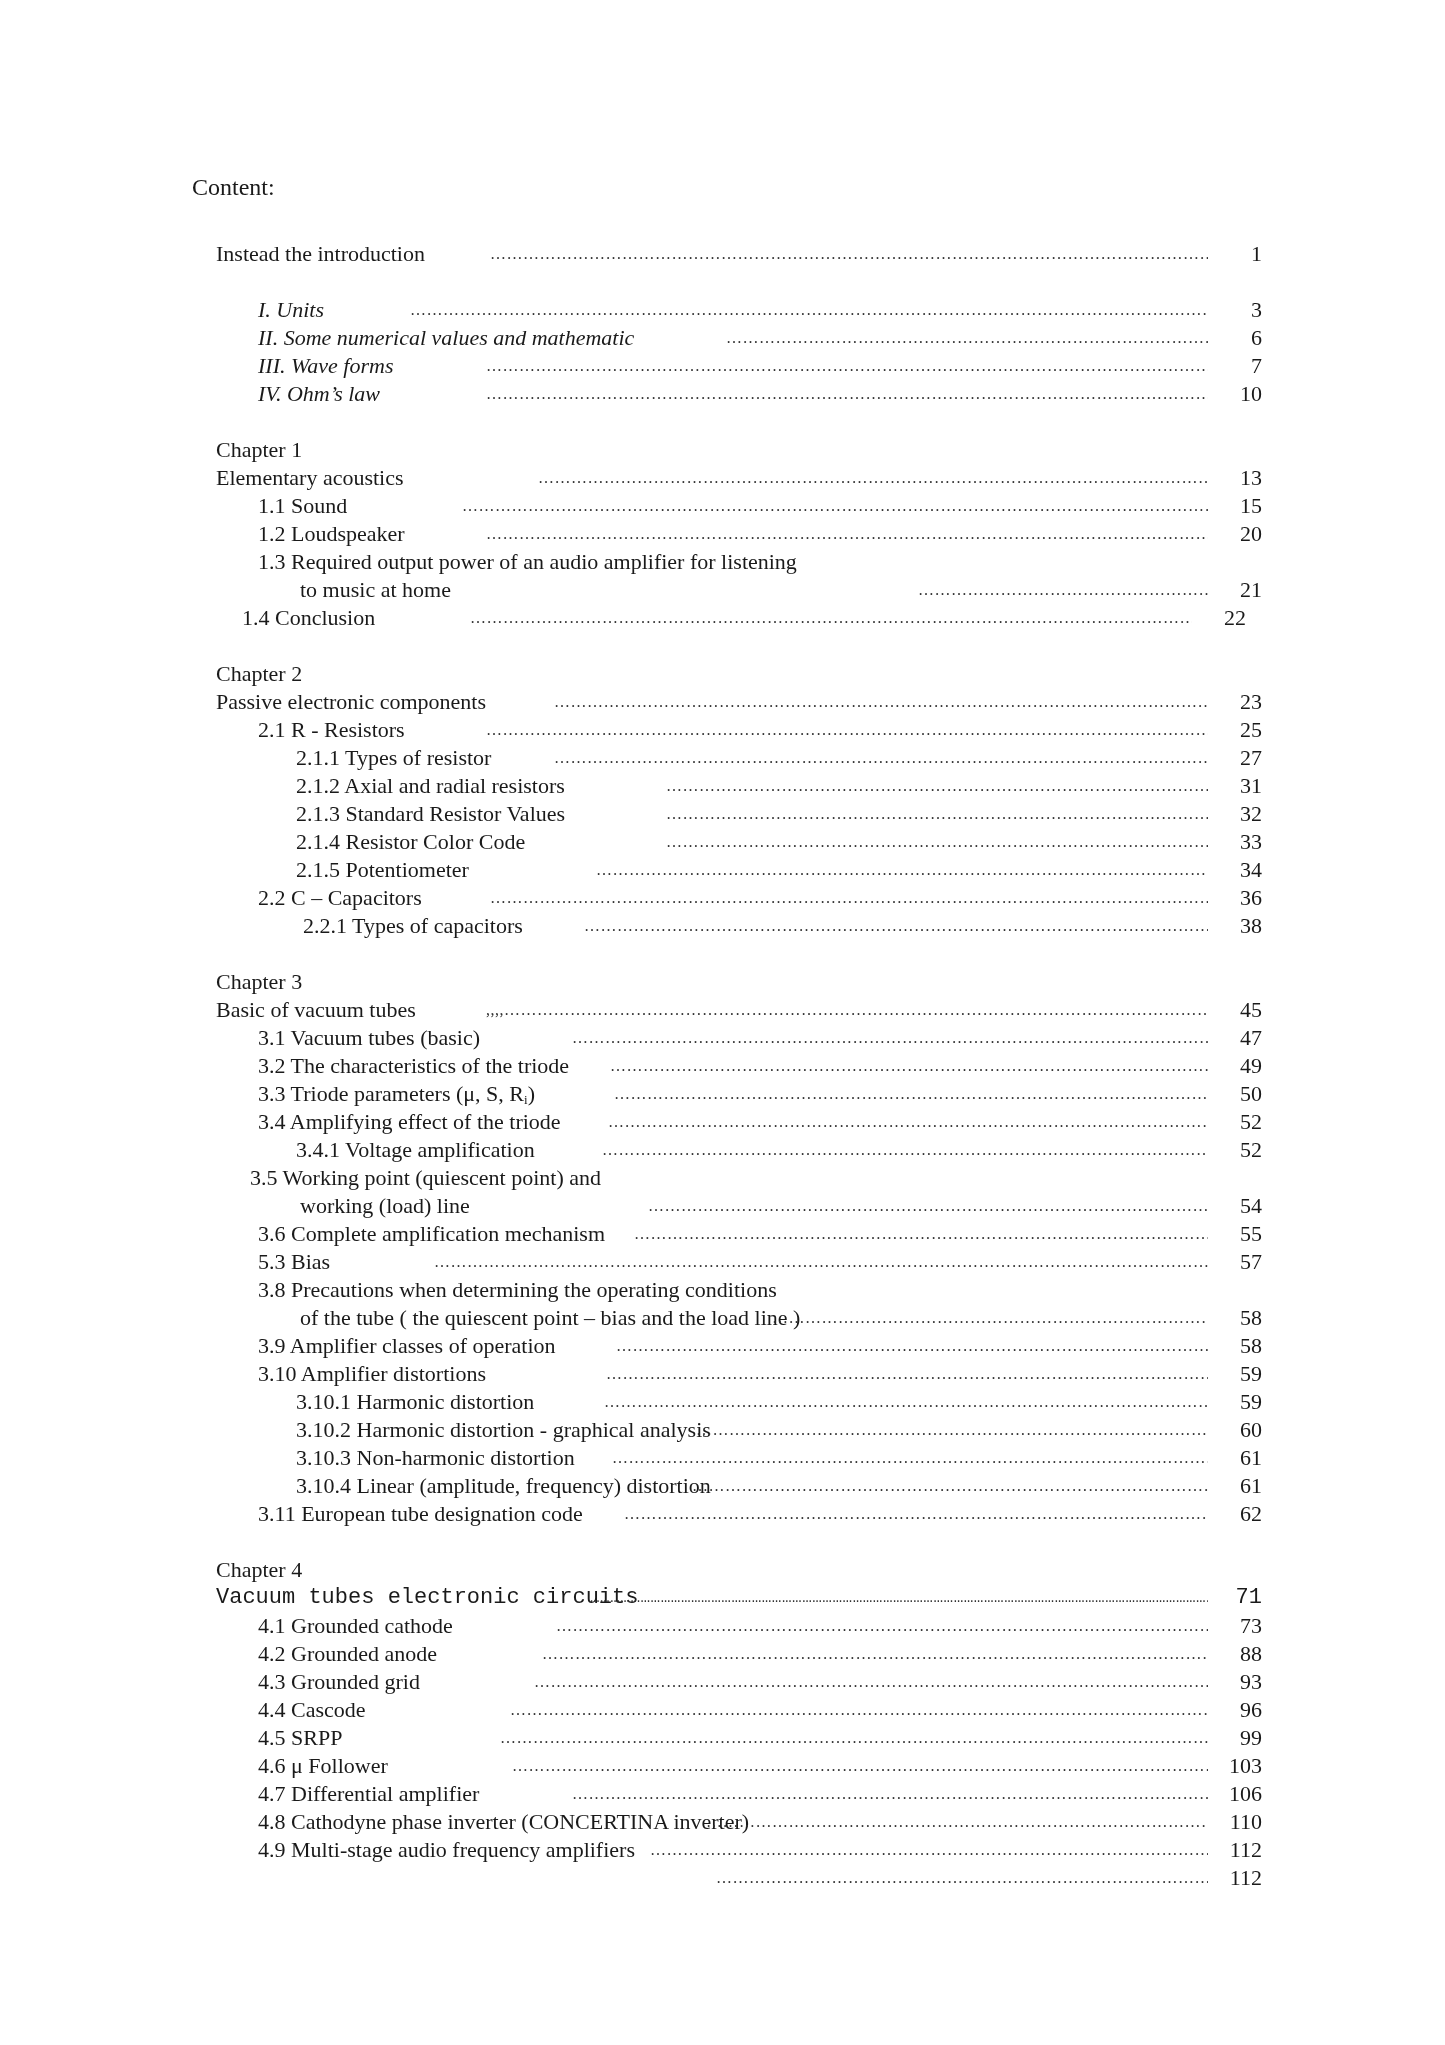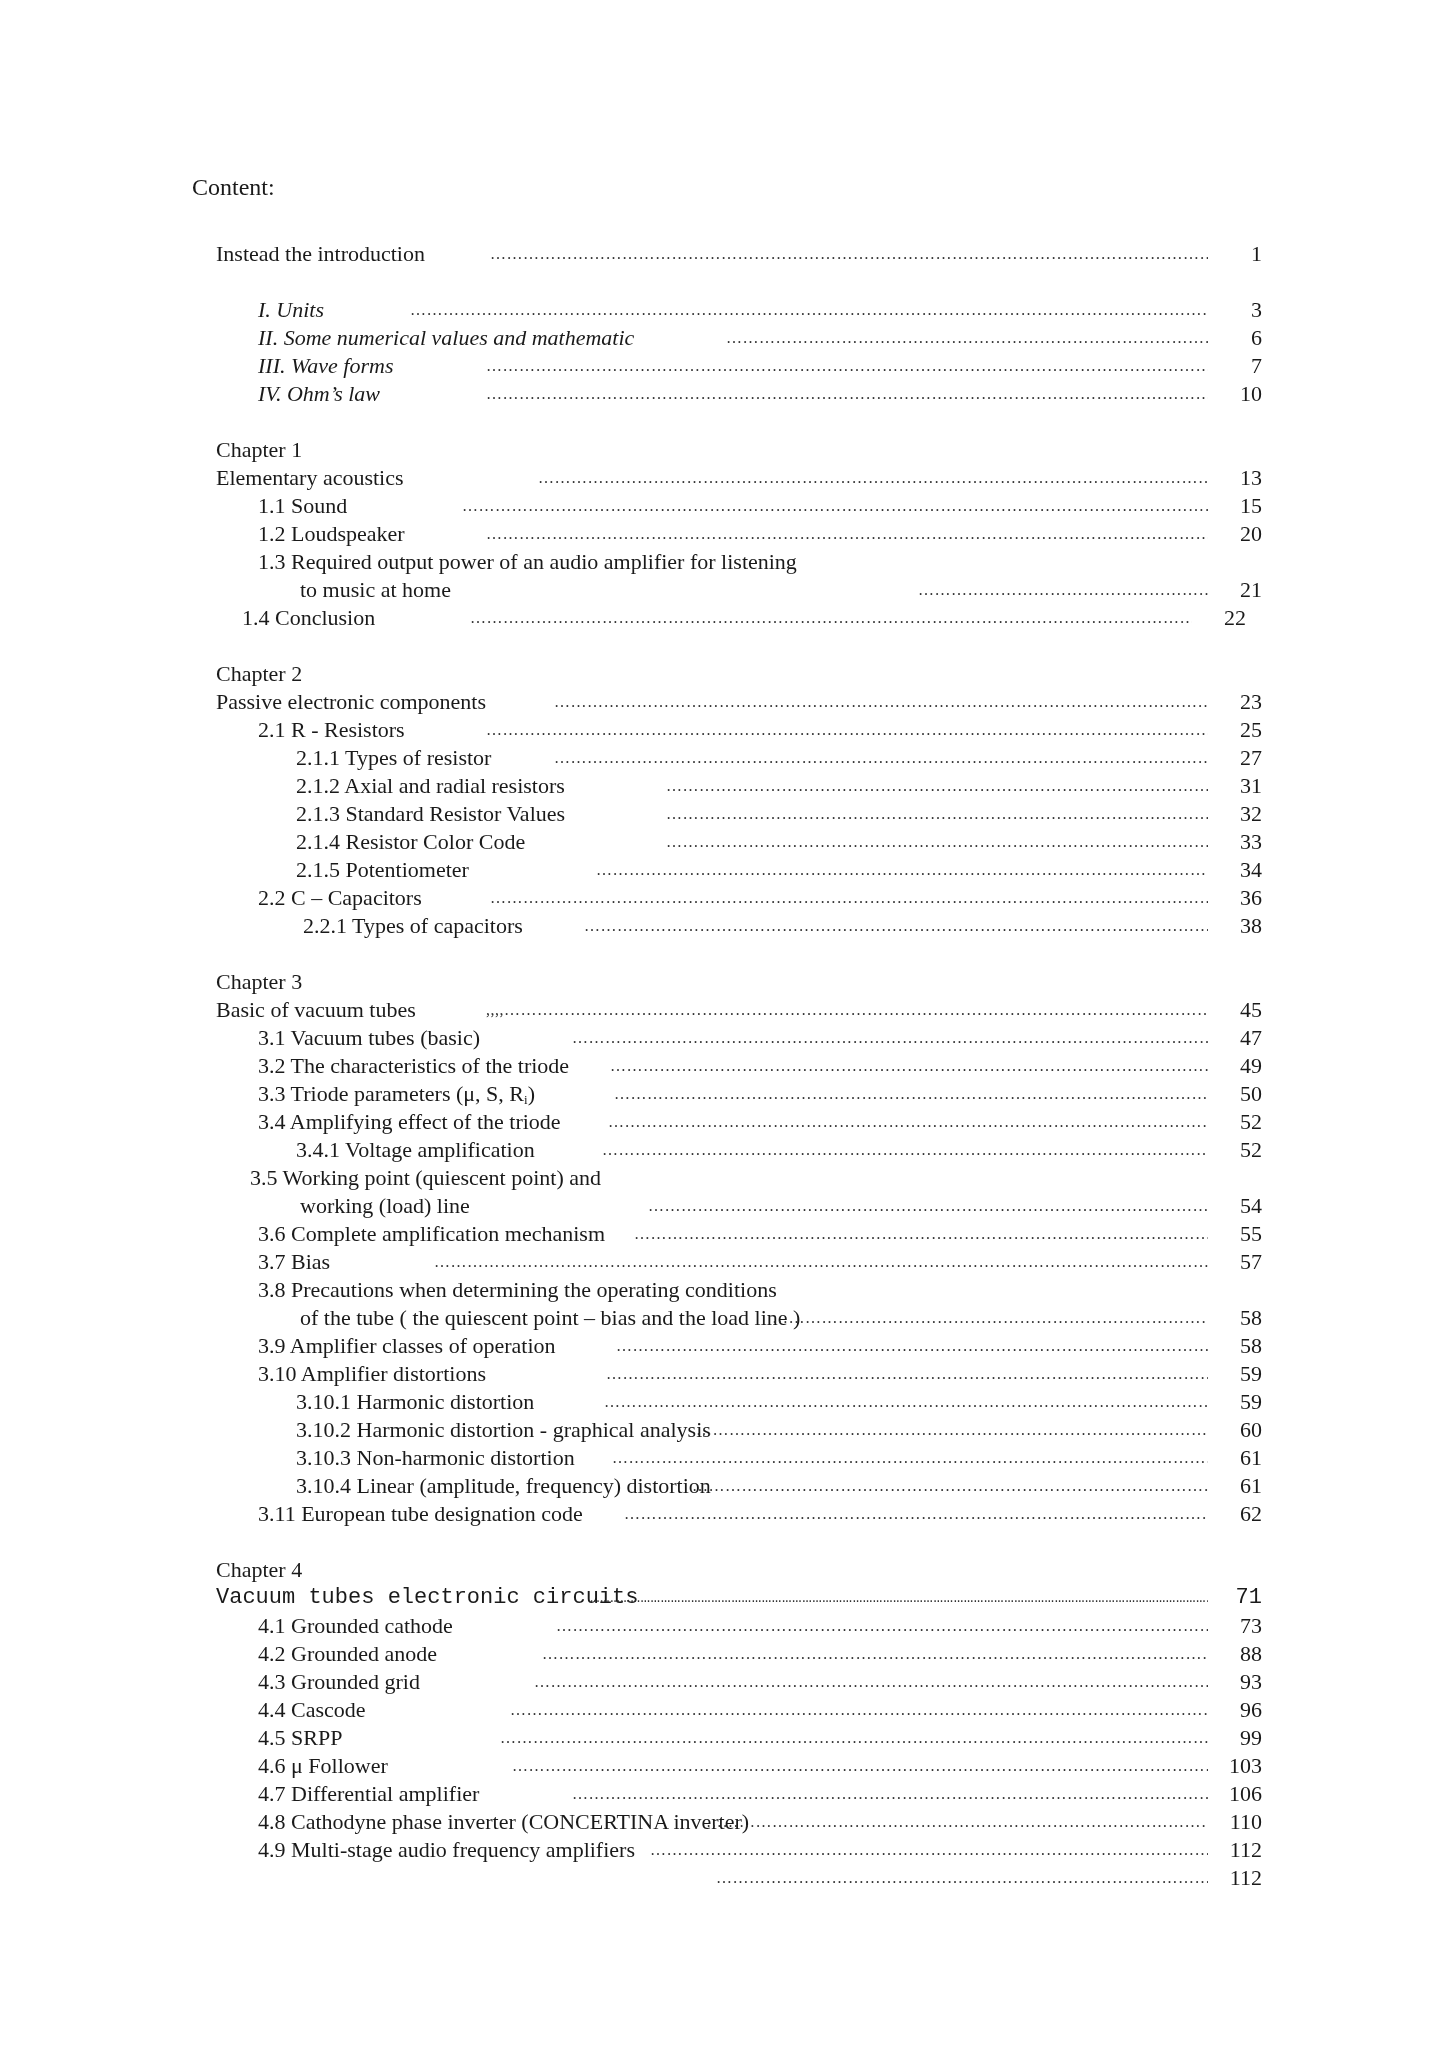--- a/index.html
+++ b/index.html
@@ -162,21 +162,21 @@
       <span class="lbl">working (load) line</span>
       <span class="dots" style="left: 348px; width: 560px;">……………………………………………………………………………………………………………………………………………………………………………………………………………………</span>
       <span class="pg">54</span>
     </div>
     <div class="row" style="left: 258px; top: 1220px; width: 1004px;">
       <span class="lbl">3.6 Complete amplification mechanism</span>
       <span class="dots" style="left: 376px; width: 574px;">……………………………………………………………………………………………………………………………………………………………………………………………………………………</span>
       <span class="pg">55</span>
     </div>
     <div class="row" style="left: 258px; top: 1248px; width: 1004px;">
-      <span class="lbl">3.7 Bias</span>
+      <span class="lbl">5.3 Bias</span>
       <span class="dots" style="left: 176px; width: 774px;">……………………………………………………………………………………………………………………………………………………………………………………………………………………</span>
       <span class="pg">57</span>
     </div>
     <div class="row" style="left: 258px; top: 1276px; width: 1004px;">
       <span class="lbl">3.8 Precautions when determining the operating conditions</span>
     </div>
     <div class="row" style="left: 300px; top: 1304px; width: 962px;">
       <span class="lbl">of  the tube ( the quiescent point – bias and the load line )</span>
       <span class="dots" style="left: 472px; width: 436px;">……………………………………………………………………………………………………………………………………………………………………………………………………………………</span>
       <span class="pg">58</span>

